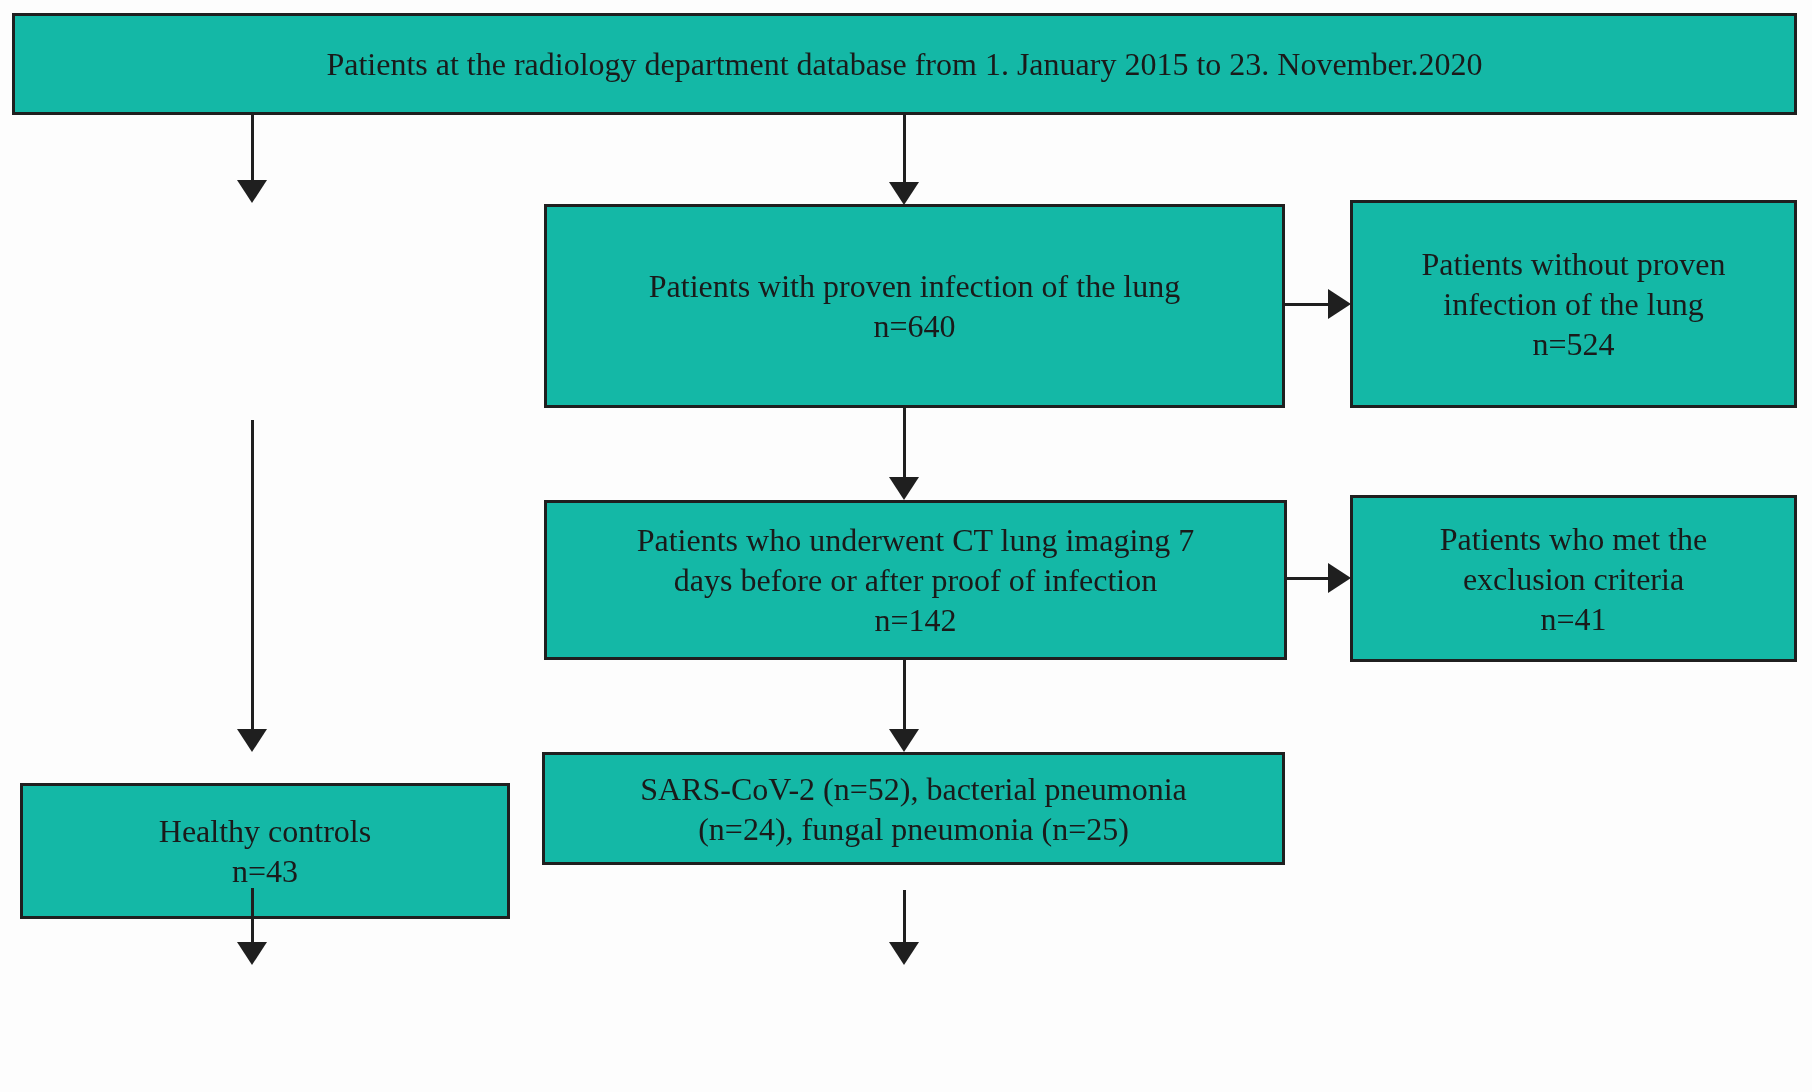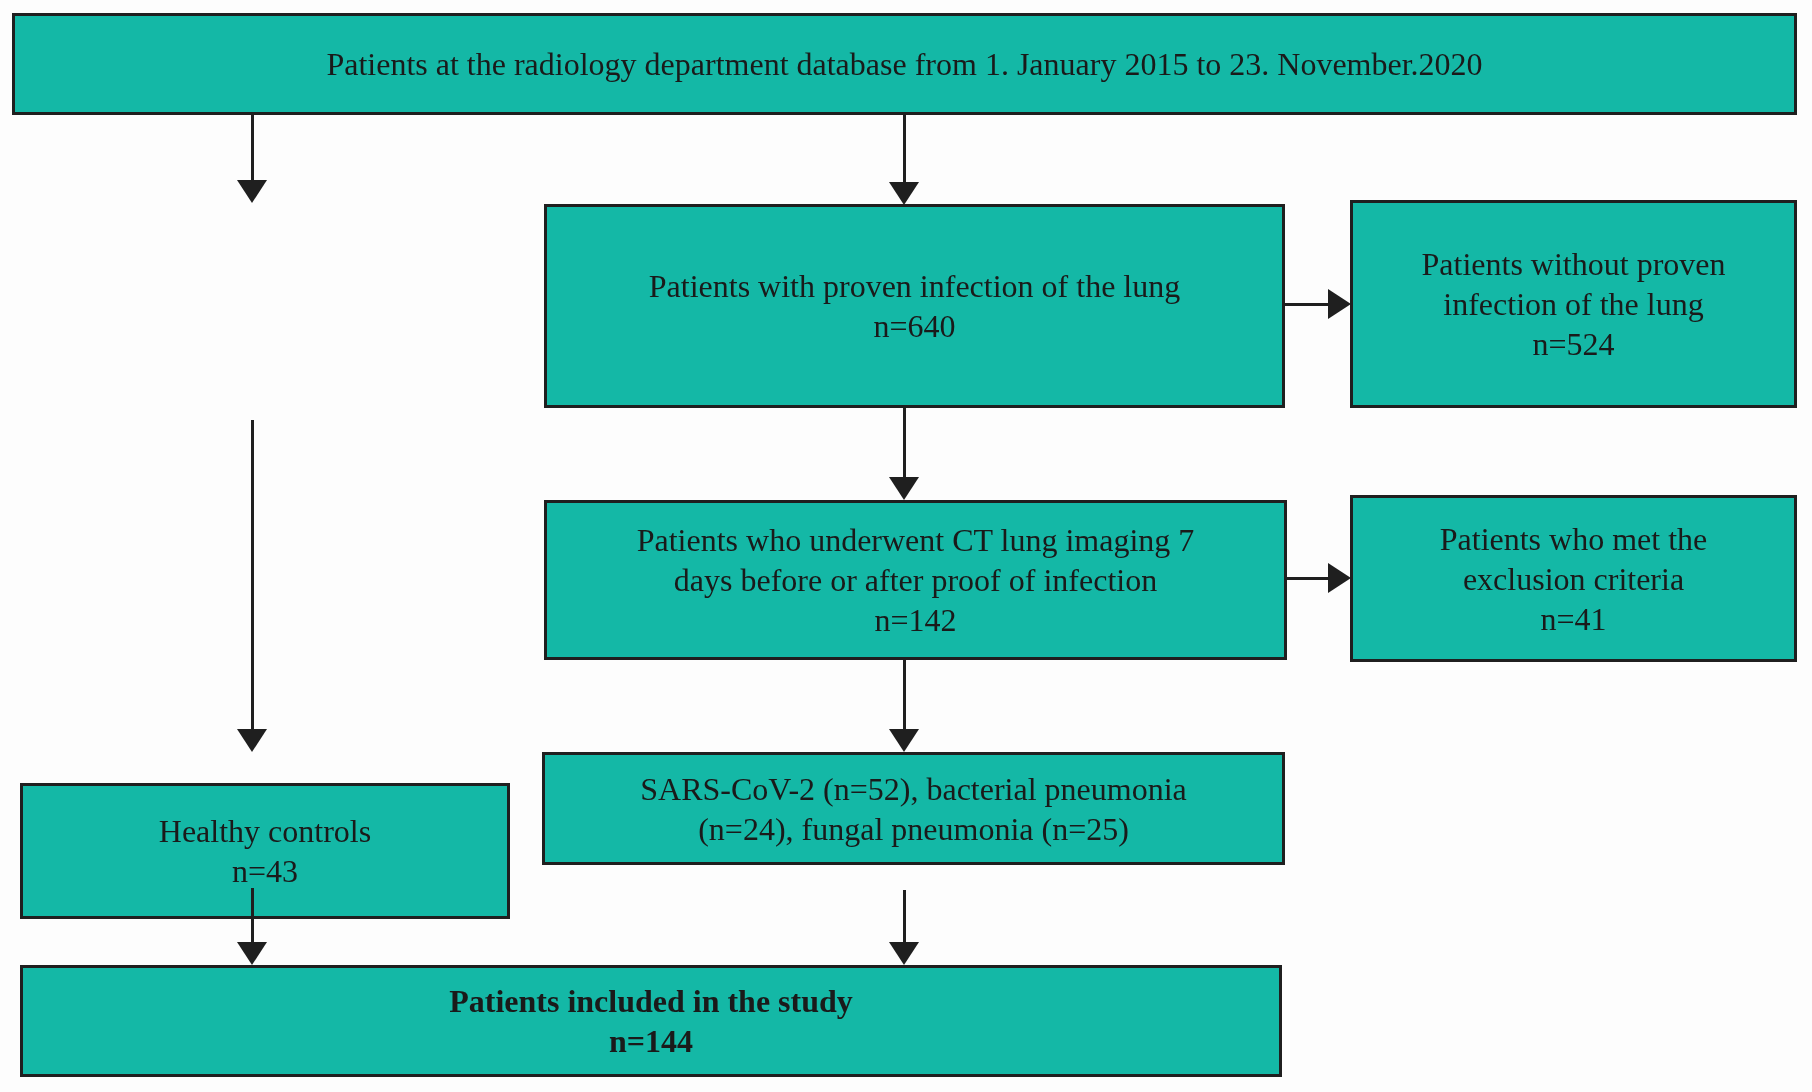--- a/index.html
+++ b/index.html
@@ -103,22 +103,20 @@
   <div class="node n-exclusion">Patients who met the
 exclusion criteria
 n=41</div>
 
   <div class="node n-healthy-controls">Healthy controls
 n=43</div>
 
   <div class="node n-diagnosis-groups">SARS-CoV-2 (n=52), bacterial pneumonia
 (n=24), fungal pneumonia (n=25)</div>
 
-  <div class="node n-included bold">Patients included in the study
-n=144</div>
 
   <div class="vline l-db-left"></div>
   <div class="ah-down h-db-left"></div>
 
   <div class="vline l-db-mid"></div>
   <div class="ah-down h-db-mid"></div>
 
   <div class="hline l-proven-out"></div>
   <div class="ah-right h-proven-out"></div>
 

